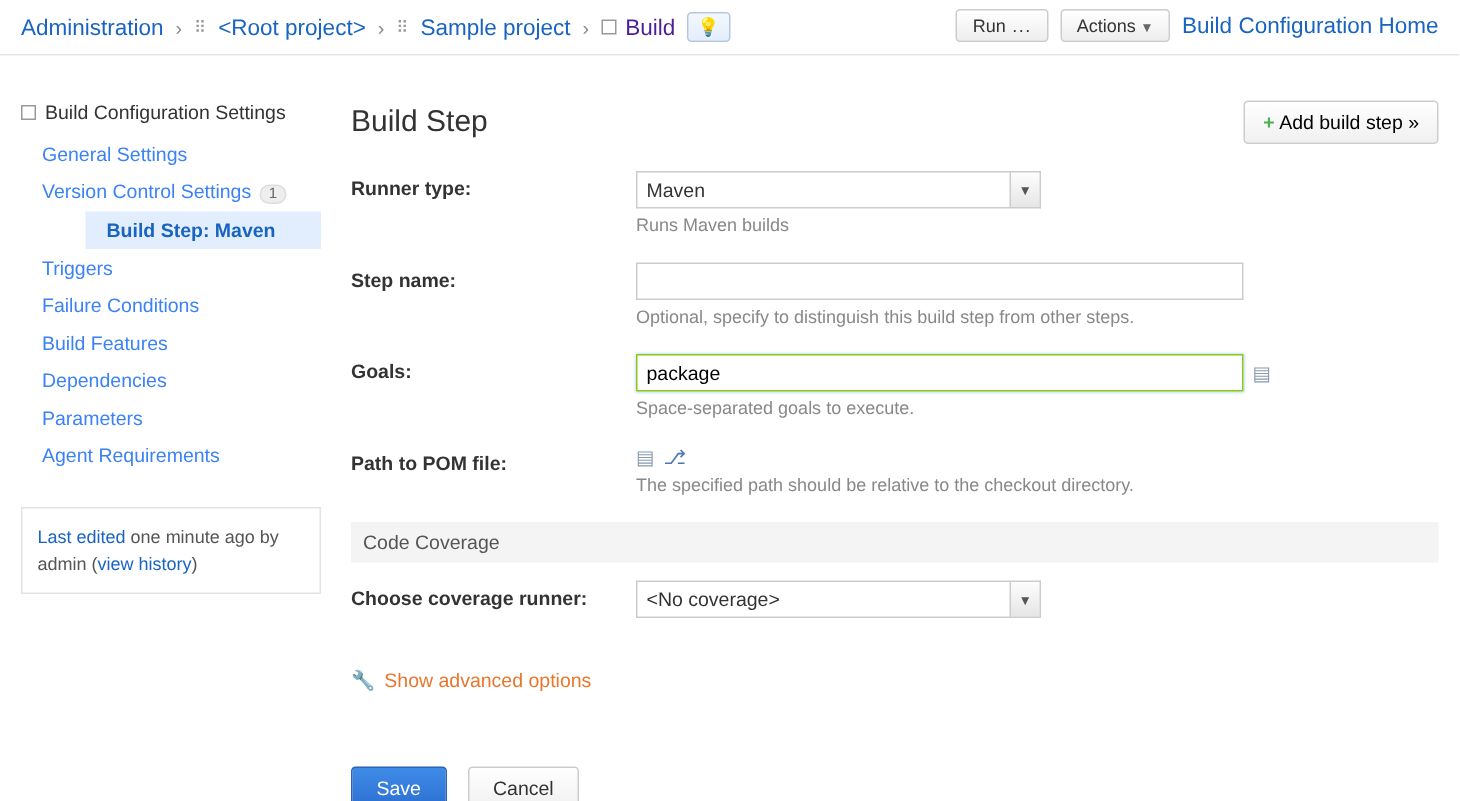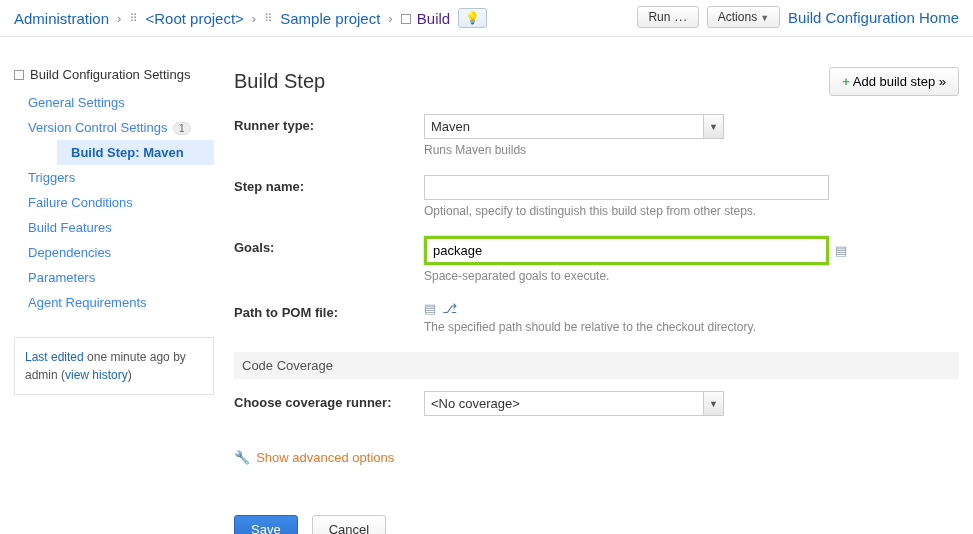--- a/index.html
+++ b/index.html
@@ -42,23 +42,23 @@
     .add-step-btn { border: 1px solid #ccc; background: linear-gradient(#fff,#f0f0f0); border-radius: 3px; padding: 6px 12px; font-size: 13px; cursor: pointer; }
     .add-step-btn .plus { color: #4caf50; font-weight: bold; margin-right: 3px; }
 
     .form-row { display: flex; align-items: flex-start; margin-bottom: 18px; }
     .form-row .label { width: 190px; font-size: 13px; color: #333; padding-top: 4px; }
     .form-row .label.bold { font-weight: bold; }
     .form-row .field { flex: 1; }
     .field .hint { color: #888; font-size: 12px; margin-top: 4px; }
 
     .text-input { width: 405px; border: 1px solid #ccc; padding: 4px 6px; font-size: 13px; font-family: inherit; }
-    .text-input.focused { border: 3px solid #84cc16; box-shadow: 0 0 2px rgba(80,140,220,0.5); }
+    .text-input.focused { border: 1px solid #84cc16; box-shadow: 0 0 2px rgba(80,140,220,0.5); }
     .select-wrap { display: inline-flex; align-items: stretch; }
-    .select-input { width: 280px; border: 1px solid #ccc; padding: 4px 6px; font-size: 13px; background: #fff; }
+    .select-input { width: 250px; border: 1px solid #ccc; padding: 4px 6px; font-size: 13px; background: #fff; }
     .select-btn { border: 1px solid #ccc; border-left: none; background: linear-gradient(#fdfdfd,#e6e6e6); width: 20px; display: flex; align-items: center; justify-content: center; font-size: 9px; color: #555; cursor: pointer; }
 
     .field-with-icons { display: flex; align-items: center; gap: 6px; }
     .field-icon { color: #8a9bb0; font-size: 13px; cursor: pointer; }
 
     .section-header { background: #f4f4f4; padding: 6px 8px; font-size: 13px; color: #555; margin-bottom: 12px; margin-top: 4px; }
 
     .advanced-link { color: #e8762d; font-size: 13px; display: inline-flex; align-items: center; gap: 6px; margin-top: 16px; }
     .advanced-link .wrench { font-size: 13px; }
 

